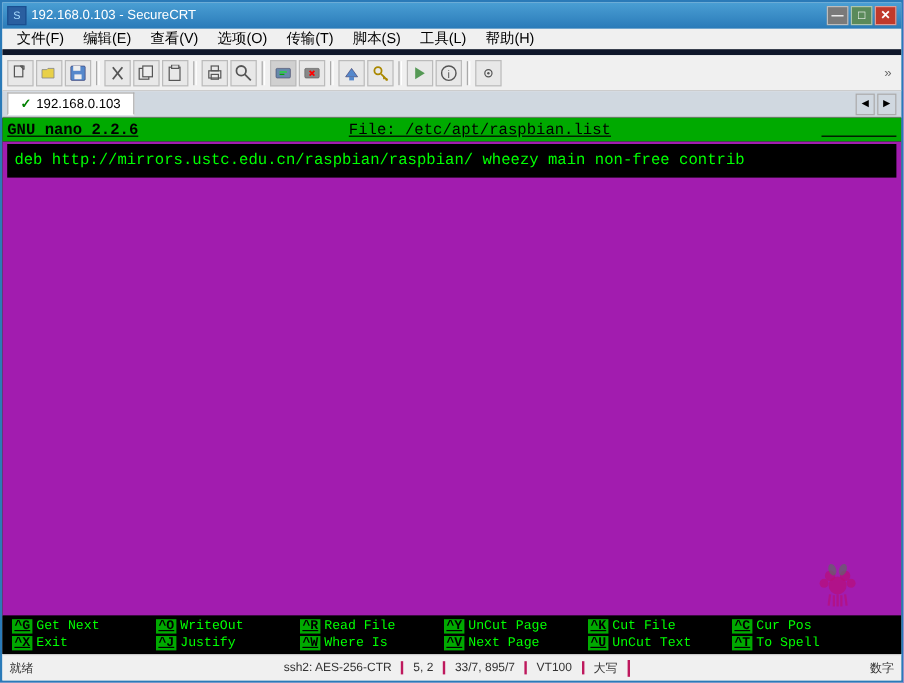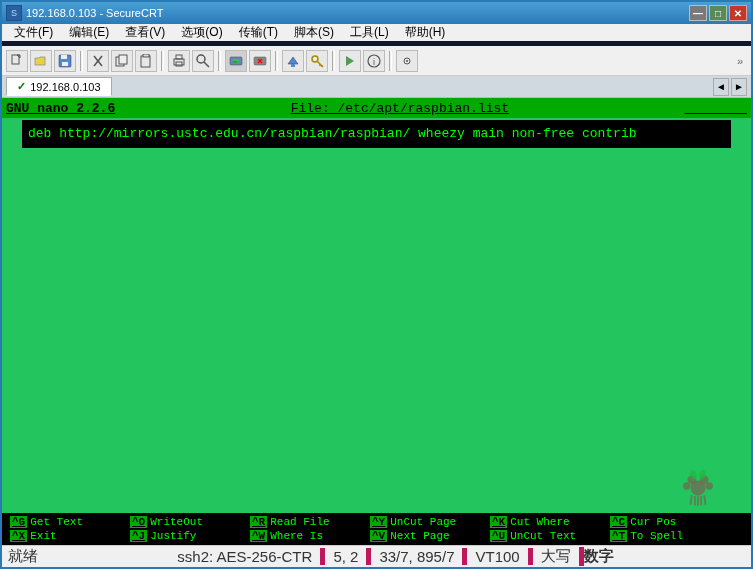--- a/index.html
+++ b/index.html
@@ -230,29 +230,29 @@
     }
 
     
     .status-bar {
       background: #f0f0f0;
       height: 22px;
       display: flex;
       align-items: center;
       padding: 0 6px;
       border-top: 1px solid #ccc;
-      font-size: 15px;
+      font-size: 10px;
       color: #333;
     }
     .status-left { flex: 1; }
-    .status-right { flex: 1; text-align: left; font-weight: bold; }
+    .status-right { flex: 1; text-align: right; }
     .status-segment {
       display: inline-block;
       padding: 0 8px;
-      border-right: 5px solid #be185d;
+      border-right: 2px solid #be185d;
     }
 
     
     .app-window {
       width: 753px;
       height: 569px;
       display: flex;
       flex-direction: column;
       border: 2px solid #2a7ab8;
       box-shadow: 2px 2px 8px rgba(0,0,0,0.4);
@@ -260,22 +260,22 @@
     .terminal-wrapper {
       flex: 1;
       display: flex;
       flex-direction: column;
       background: #000;
       overflow: hidden;
       text-decoration: underline;
     }
     .terminal-body {
       flex: 1;
-      background: #22c55e;
-      padding: 2px 20px;
+      background: #a21caf;
+      padding: 2px 4px;
       overflow: hidden;
     }
   </style>
 </head>
 <body>
 
 <div class="app-window">
 
   <div class="title-bar">
     <div class="title-bar-left">
@@ -448,37 +448,37 @@
         <line x1="40" y1="47" x2="40" y2="63" stroke="#cc0044" stroke-width="3" opacity="0.7"></line>
         <line x1="45" y1="48" x2="45" y2="63" stroke="#cc0044" stroke-width="3" opacity="0.7"></line>
         <line x1="50" y1="47" x2="52" y2="62" stroke="#cc0044" stroke-width="3" opacity="0.7"></line>
       </svg>
     </div>
 
     <div class="nano-footer">
       <div class="nano-footer-row">
         <div class="nano-cmd">
           <span class="nano-cmd-key">^G</span>
-          <span class="nano-cmd-label">Get Text</span>
+          <span class="nano-cmd-label">Get Next</span>
         </div>
         <div class="nano-cmd">
           <span class="nano-cmd-key">^O</span>
           <span class="nano-cmd-label">WriteOut</span>
         </div>
         <div class="nano-cmd">
           <span class="nano-cmd-key">^R</span>
           <span class="nano-cmd-label">Read File</span>
         </div>
         <div class="nano-cmd">
           <span class="nano-cmd-key">^Y</span>
           <span class="nano-cmd-label">UnCut Page</span>
         </div>
         <div class="nano-cmd">
           <span class="nano-cmd-key">^K</span>
-          <span class="nano-cmd-label">Cut Where</span>
+          <span class="nano-cmd-label">Cut File</span>
         </div>
         <div class="nano-cmd">
           <span class="nano-cmd-key">^C</span>
           <span class="nano-cmd-label">Cur Pos</span>
         </div>
       </div>
       <div class="nano-footer-row">
         <div class="nano-cmd">
           <span class="nano-cmd-key">^X</span>
           <span class="nano-cmd-label">Exit</span>

